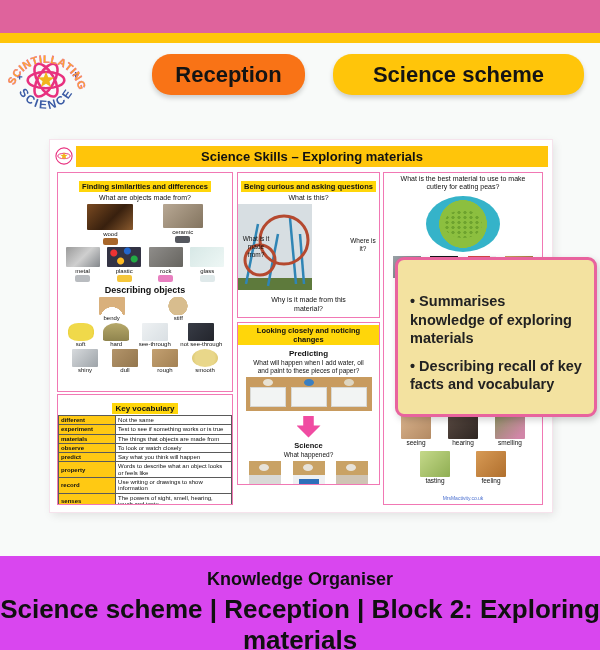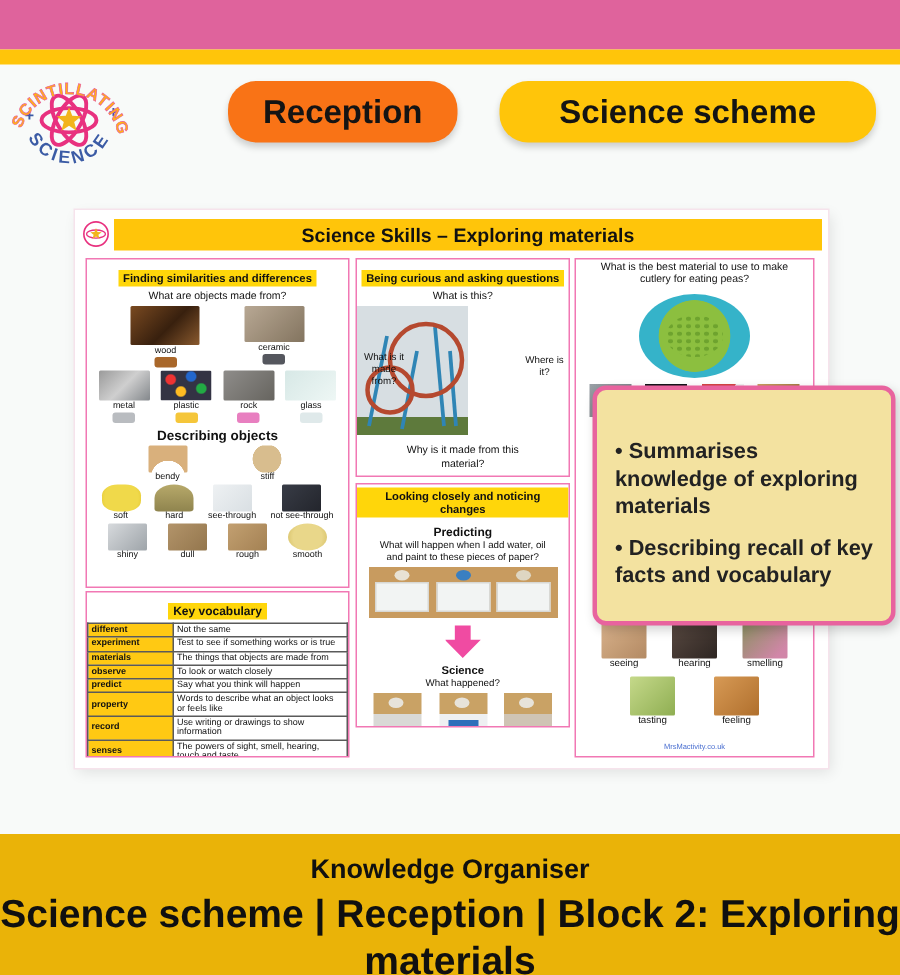--- a/index.html
+++ b/index.html
@@ -106,21 +106,21 @@
   .s-tasting{background:linear-gradient(135deg,#c5d98a,#8fae52);}
   .s-feeling{background:linear-gradient(135deg,#d79a55,#b06f2d);}
   .credit{position:absolute;bottom:3px;left:0;width:100%;text-align:center;font-size:5px;color:#4a6fd0;}
   
   .callout{position:absolute;left:395px;top:257px;width:202px;height:160px;box-sizing:border-box;
            background:#f3e2a0;border:3px solid #e8639e;border-radius:9px;
            box-shadow:2px 3px 7px rgba(0,0,0,.18);padding:32px 12px 0 12px;}
   .bullet{font-size:14.5px;font-weight:bold;color:#222;line-height:1.28;margin-bottom:9px;}
   .bullet::before{content:"• ";}
   
-  .footer-band{position:absolute;left:0;top:556px;width:600px;height:94px;background:#eab308;
+  .footer-band{position:absolute;left:0;top:556px;width:600px;height:94px;background:#d946ef;
                text-align:center;color:#101010;}
   .f1{font-weight:bold;font-size:18px;margin-top:13px;}
   .f2{font-weight:bold;font-size:26px;margin-top:4px;}
 </style>
 </head>
 <body>
 
 <div class="band-top"></div>
 <div class="strip-yellow"></div>
 

